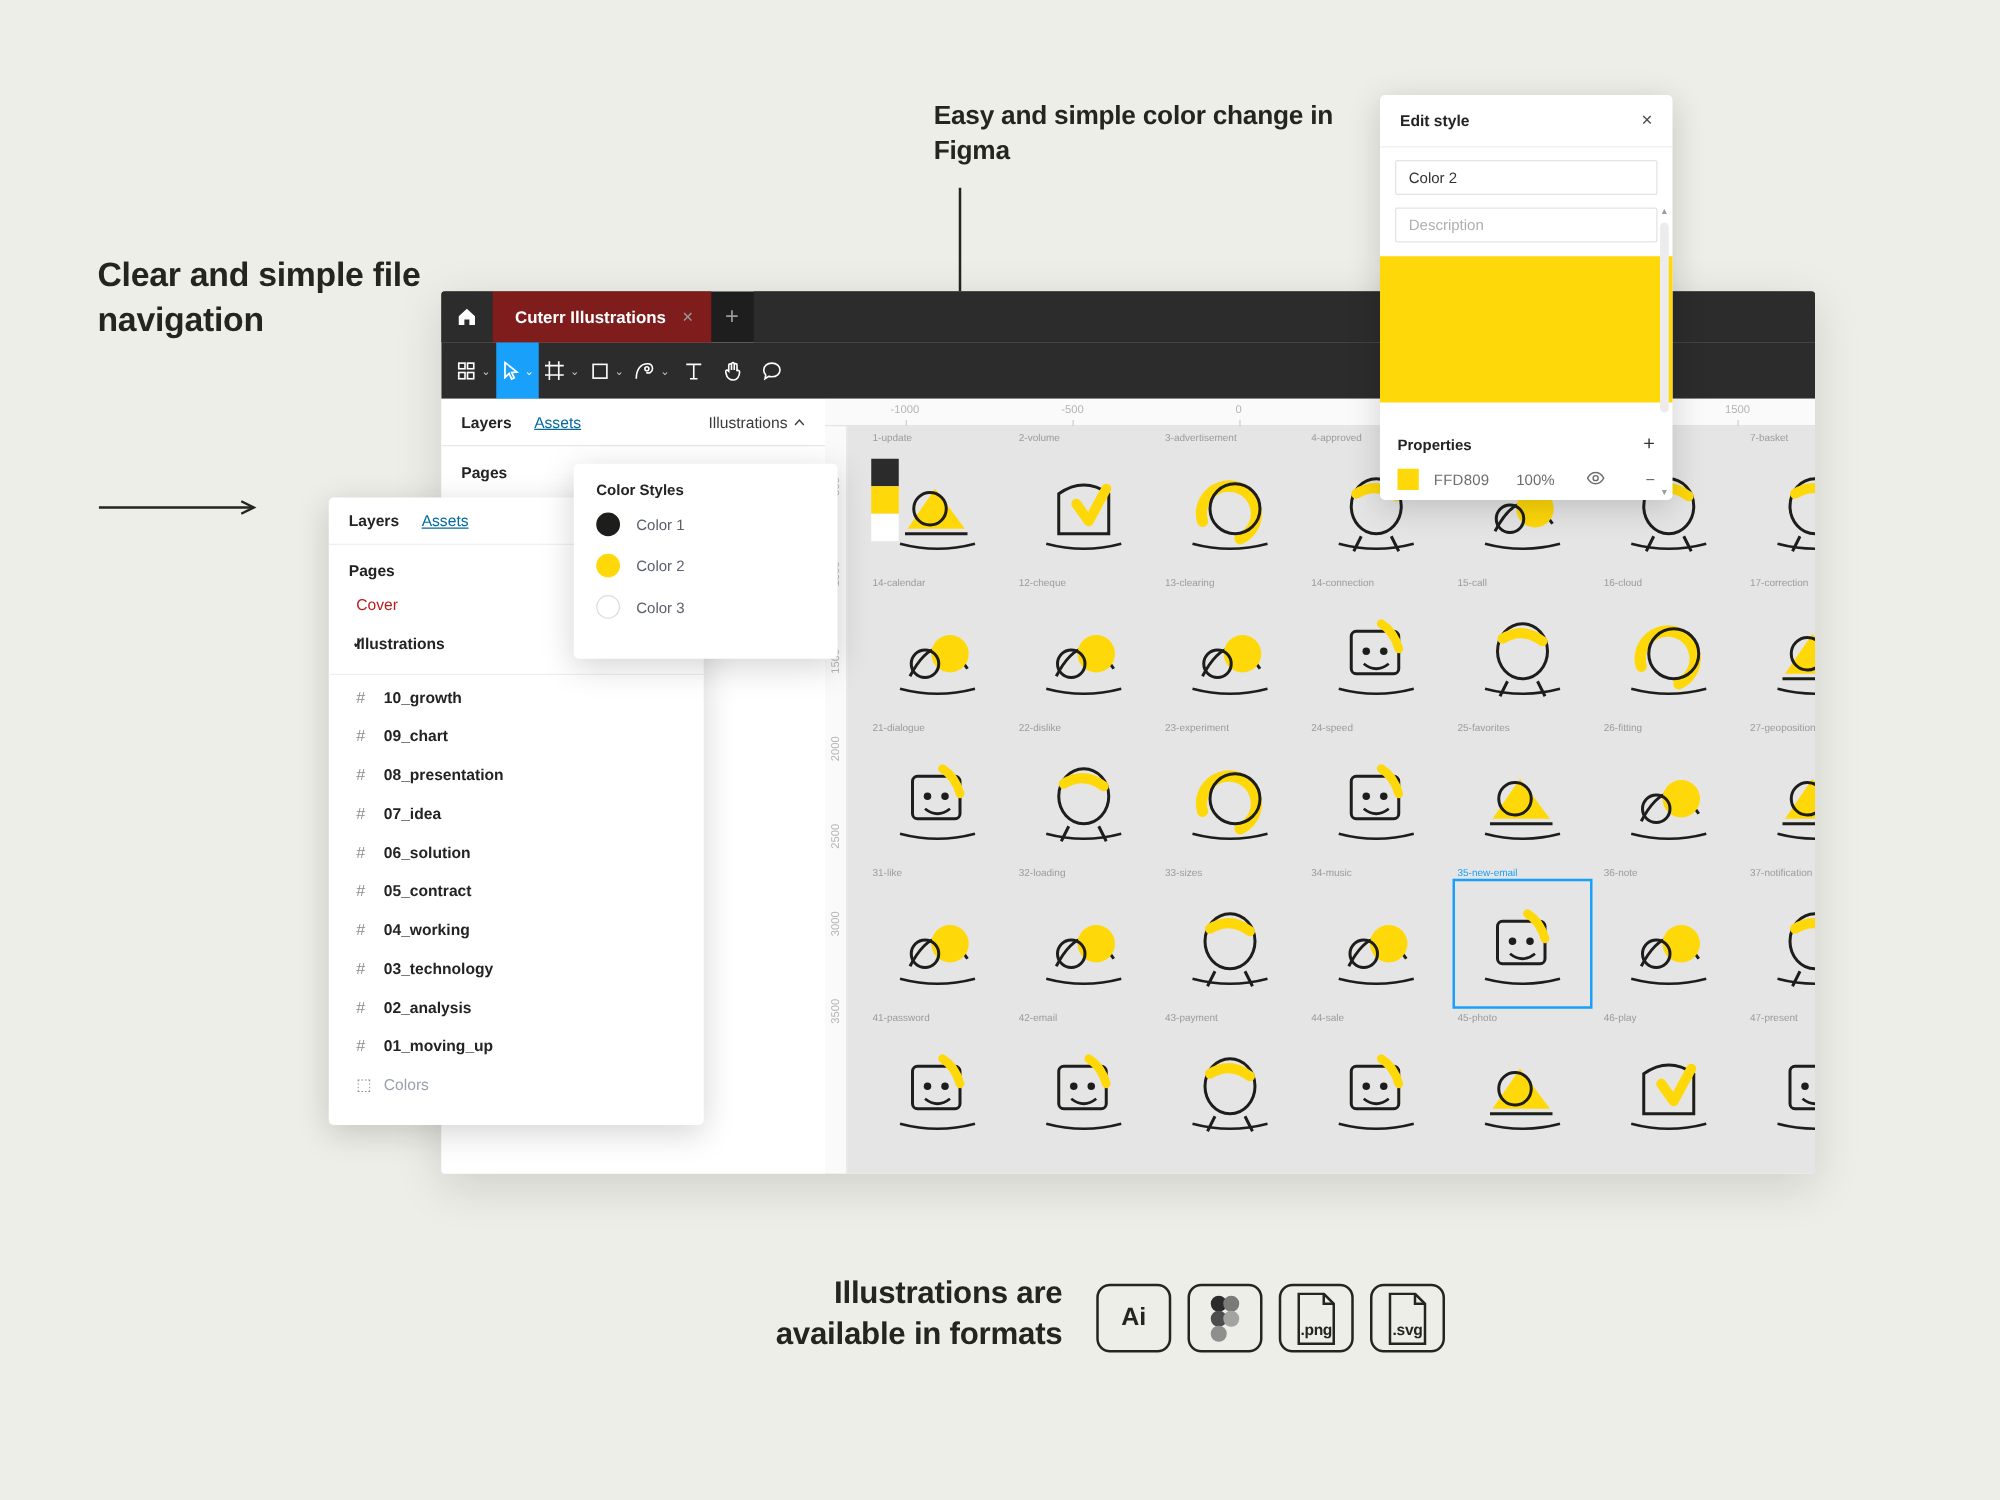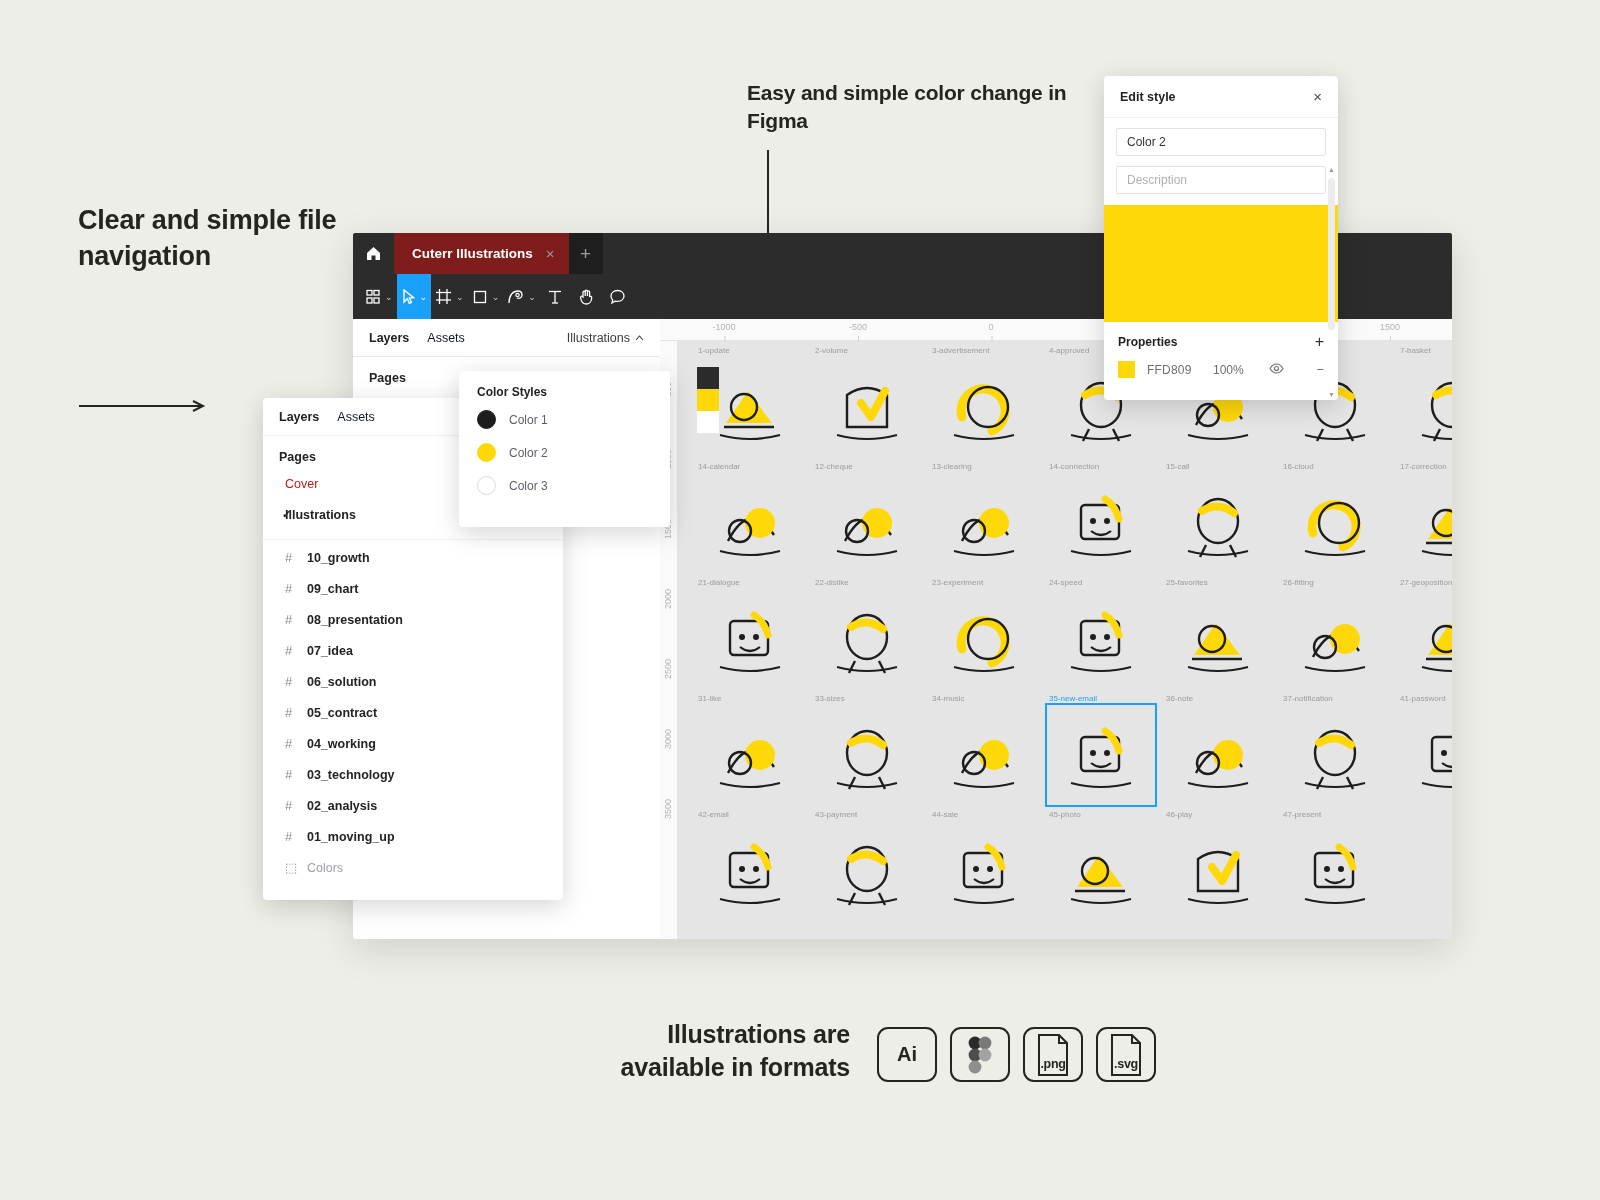--- a/index.html
+++ b/index.html
@@ -82,21 +82,21 @@
   .caret { font-size:9px; color:#cfcfcf; margin-left:1px;}
   .tool.active .caret { color:#fff; }
 
   .fg-body { display:flex; height:620px; }
   .fg-left { width:307px; background:#fff; position:relative; }
   .fg-panel-tabs {
     height:38px; display:flex; align-items:center; padding:0 16px; gap:18px;
     border-bottom:1px solid #e8e8e8; font-size:12.5px;
   }
   .pt-active { font-weight:bold; color:#232323; }
-  .pt-idle { color:#0f172a; }
+  .pt-idle { color:#0369a1;text-decoration:underline; }
   .pt-page { margin-left:auto; color:#3b3b3b; display:flex; align-items:center; gap:5px; }
   .fg-pages-title { padding:14px 16px 6px; font-size:12.5px; font-weight:bold; color:#232323; }
 
   .fg-canvas { flex:1; background:#e5e5e5; position:relative; overflow:hidden; }
   .ruler-h {
     position:absolute; top:0; left:0; right:0; height:22px; background:#fafafa;
     border-bottom:1px solid #e3e3e3;
   }
   .ruler-v {
     position:absolute; top:22px; left:0; bottom:0; width:18px; background:#fafafa;
@@ -156,21 +156,21 @@
   #edit-style { left:1104px; top:76px; width:234px; height:324px; }
   .es-head { height:42px; display:flex; align-items:center; padding:0 16px; border-bottom:1px solid #efefef; }
   .es-title { font-size:12.5px; font-weight:bold; color:#232323; }
   .es-close { margin-left:auto; font-size:15px; color:#4b4b4b; }
   .es-field {
     margin:10px 12px 0; height:28px; border:1px solid #e3e3e3; border-radius:2px;
     display:flex; align-items:center; padding:0 10px; font-size:12px; color:#333;
   }
   .es-field.ph { color:#b0b0b0; position:relative; }
   .es-swatch { margin:11px 0 0; height:117px; background:#FFD809; }
-  .es-props { display:flex; align-items:center; padding:12px 14px 0; }
+  .es-props { display:flex; align-items:center; padding:26px 14px 0; }
   .es-props-t { font-size:12px; font-weight:bold; color:#232323; }
   .es-plus { margin-left:auto; font-size:16px; color:#333; line-height:1;}
   .es-prop-row { display:flex; align-items:center; padding:11px 14px 0; font-size:12px; color:#6d6d6d; }
   .es-chip { width:17px; height:17px; background:#FFD809; margin-right:12px; }
   .es-hex { width:66px; letter-spacing:.2px;}
   .es-opacity { width:52px; }
   .es-eye { margin-left:4px; }
   .es-minus { margin-left:auto; font-size:13px; }
   .es-scroll { position:absolute; right:3px; top:102px; width:7px; bottom:8px; }
   .es-scroll .bar { position:absolute; top:0; width:7px; height:152px; background:#ececec; border-radius:4px;}
@@ -578,20 +578,31 @@
             <div class="cell-art">
               <svg viewBox="0 0 108 100">
                 <path d="M32 68 q22 -42 46 -6" stroke="#1d1d1b" stroke-width="2.4" fill="none"></path>
                 <circle cx="64" cy="50" r="15" fill="#FFD809"></circle>
                 <circle cx="44" cy="58" r="11" fill="none" stroke="#1d1d1b" stroke-width="2.4"></circle>
                 <path d="M24 78 q30 8 60 0" stroke="#1d1d1b" stroke-width="2" fill="none"></path>
               </svg>
             </div>
           </div>
           <div class="cell">
+            <div class="cell-label">32-loading</div>
+            <div class="cell-art">
+              <svg viewBox="0 0 108 100">
+                <path d="M32 68 q22 -42 46 -6" stroke="#1d1d1b" stroke-width="2.4" fill="none"></path>
+                <circle cx="64" cy="50" r="15" fill="#FFD809"></circle>
+                <circle cx="44" cy="58" r="11" fill="none" stroke="#1d1d1b" stroke-width="2.4"></circle>
+                <path d="M24 78 q30 8 60 0" stroke="#1d1d1b" stroke-width="2" fill="none"></path>
+              </svg>
+            </div>
+          </div>
+          <div class="cell">
             <div class="cell-label">33-sizes</div>
             <div class="cell-art">
               <svg viewBox="0 0 108 100">
                 <ellipse cx="54" cy="48" rx="20" ry="22" fill="none" stroke="#1d1d1b" stroke-width="2.4"></ellipse>
                 <path d="M38 38 q16 -10 32 2" stroke="#FFD809" stroke-width="8" fill="none" stroke-linecap="round"></path>
                 <path d="M42 72 l-6 12 M66 72 l6 12" stroke="#1d1d1b" stroke-width="2.4"></path>
                 <path d="M24 78 q30 8 60 0" stroke="#1d1d1b" stroke-width="2" fill="none"></path>
               </svg>
             </div>
           </div>

